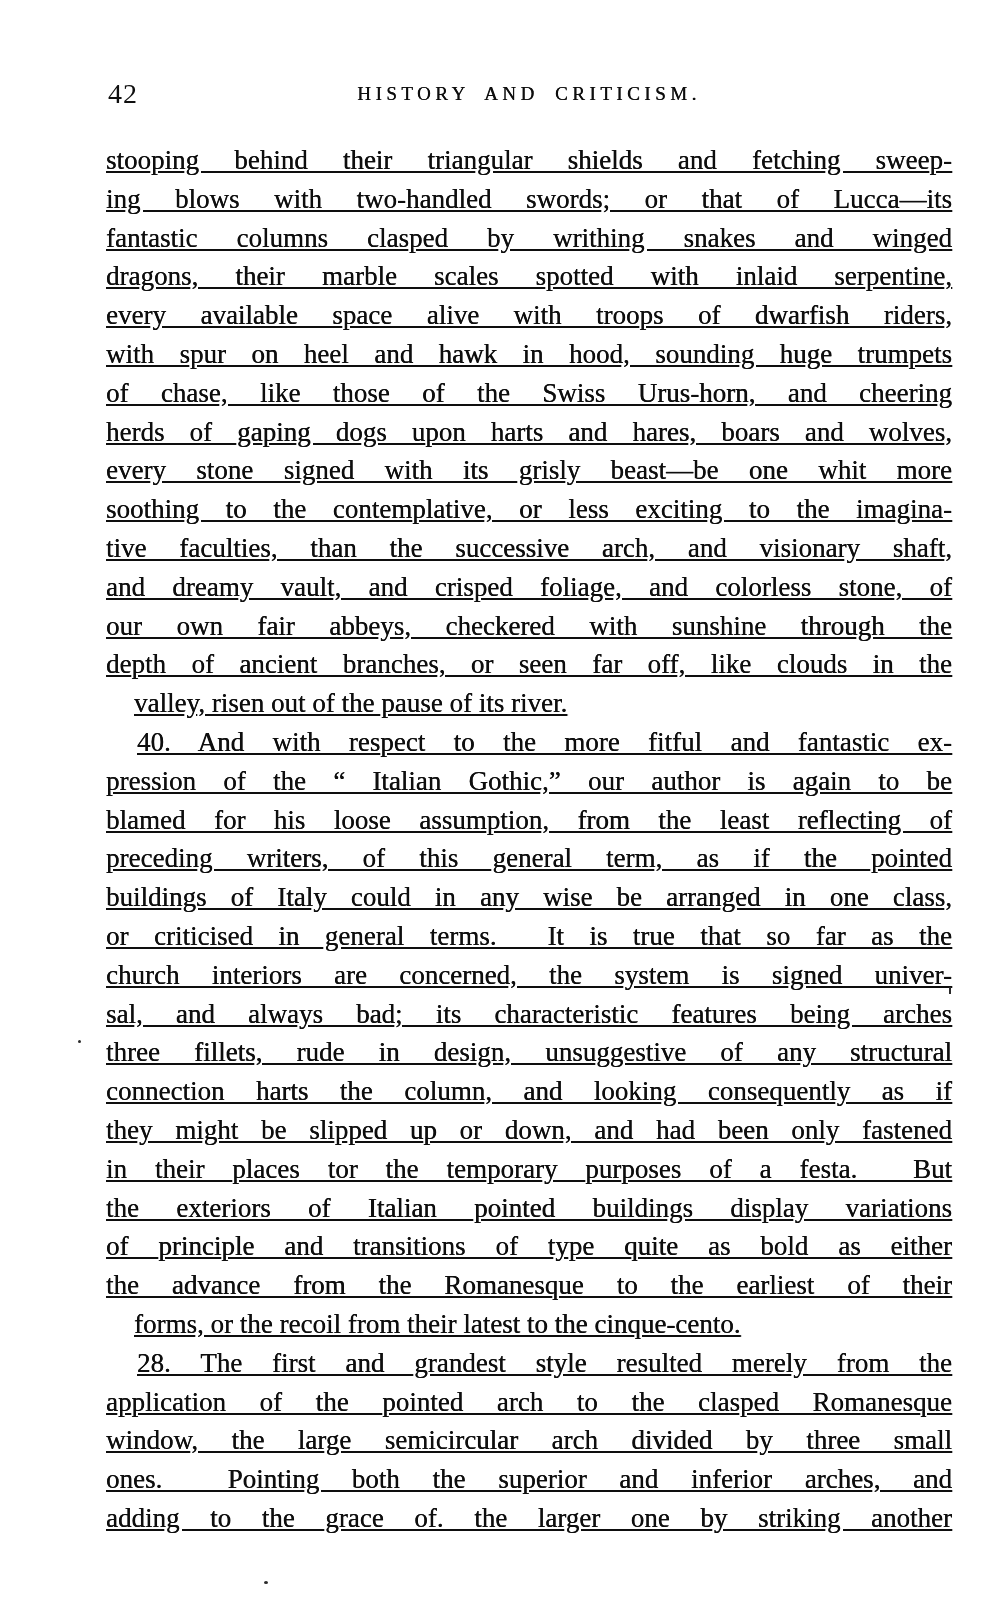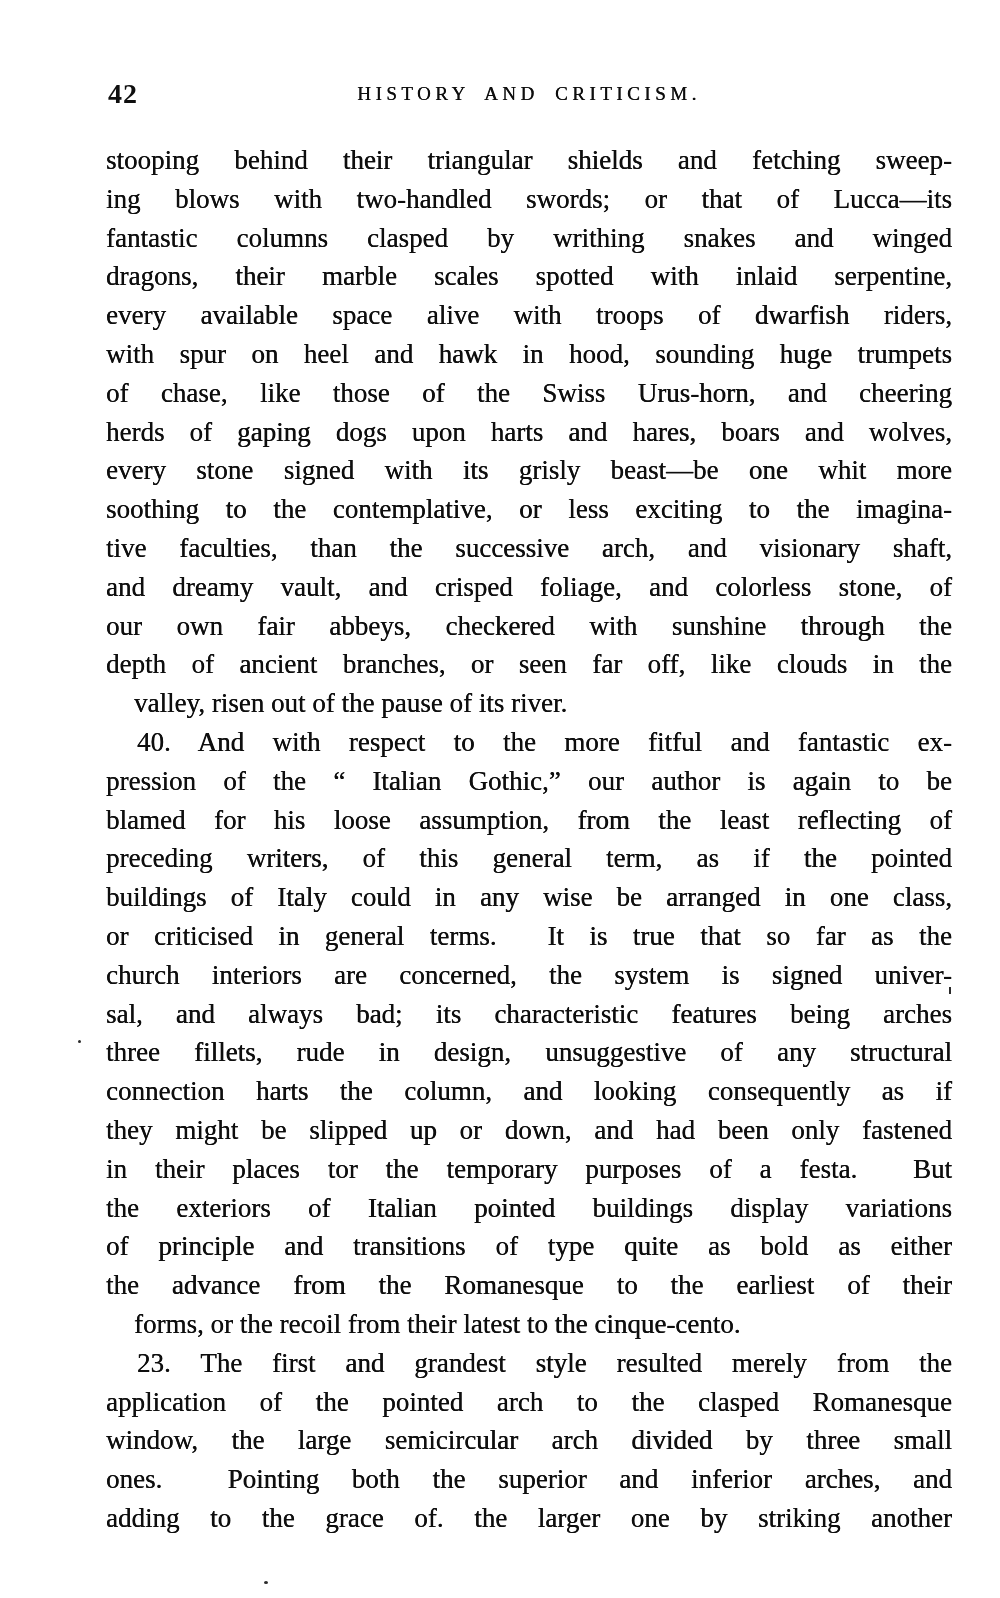--- a/index.html
+++ b/index.html
@@ -11,34 +11,35 @@
     position: relative;
     overflow: hidden;
   }
   .page { position: absolute; inset: 0; background: #fff; }
 
   .running-head {
     position: absolute; top: 76px; left: 106px; width: 846px; height: 36px;
   }
   .page-num {
     position: absolute; left: 2px; top: 2px;
-    font-size: 28px; letter-spacing: 1px; font-weight: bold;
+    font-size: 28px; letter-spacing: 1px;
   }
   .head-title {
     display: block; text-align: center;
     font-size: 19px; font-weight: 400;
     letter-spacing: 4.5px; word-spacing: 7px;
     padding-top: 7px;
     text-shadow: 0.3px 0 0 currentColor;
   }
 
   .text-block {
     position: absolute; top: 141px; left: 106px; width: 846px;
     font-size: 27px; line-height: 38.8px;
     text-shadow: 0.3px 0 0 currentColor;
+    text-decoration: underline;
   }
   .para { margin: 0; }
   .line { text-align: justify; text-align-last: justify; }
   .line.no-just { text-align-last: left; margin-left: 28px; }
   .para.indented .line:first-child { padding-left: 31px; }
 
   .speck { position: absolute; background: #2a2a2a; }
   .speck-dot { border-radius: 50%; }
 </style>
 </head>
@@ -81,21 +82,21 @@
         <div class="line">three fillets, rude in design, unsuggestive of any structural</div>
         <div class="line">connection harts the column, and looking consequently as if</div>
         <div class="line">they might be slipped up or down, and had been only fastened</div>
         <div class="line">in their places tor the temporary purposes of a festa.&nbsp; But</div>
         <div class="line">the exteriors of Italian pointed buildings display variations</div>
         <div class="line">of principle and transitions of type quite as bold as either</div>
         <div class="line">the advance from the Romanesque to the earliest of their</div>
         <div class="line no-just">forms, or the recoil from their latest to the cinque-cento.</div>
       </div>
       <div class="para indented">
-        <div class="line">23. The first and grandest style resulted merely from the</div>
+        <div class="line">28. The first and grandest style resulted merely from the</div>
         <div class="line">application of the pointed arch to the clasped Romanesque</div>
         <div class="line">window, the large semicircular arch divided by three small</div>
         <div class="line">ones.&nbsp; Pointing both the superior and inferior arches, and</div>
         <div class="line">adding to the grace of. the larger one by striking another</div>
       </div>
     </main>
 
   <span class="speck speck-dot" style="left:78px; top:1040px; width:3px; height:3px;"></span>
   <span class="speck" style="left:949px; top:987px; width:2px; height:7px;"></span>
   <span class="speck speck-dot" style="left:264px; top:1581px; width:4px; height:3px;"></span>

